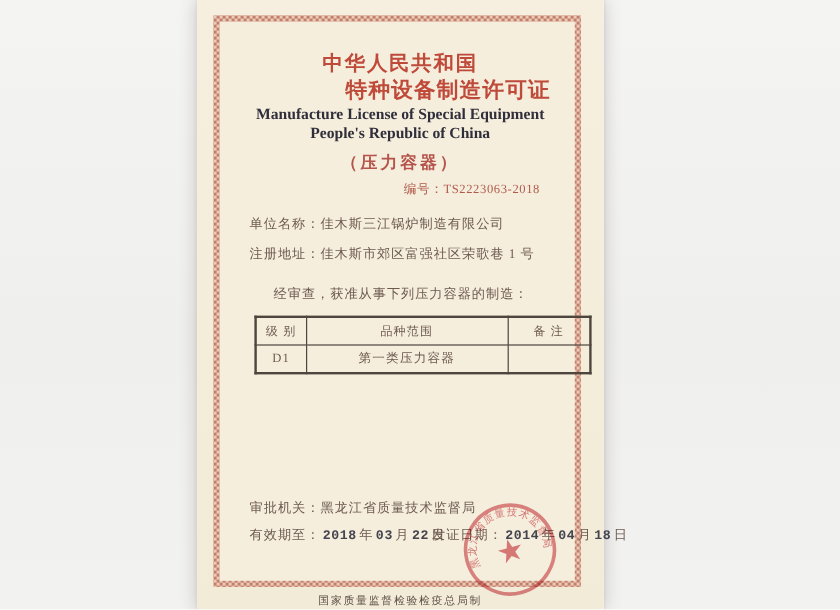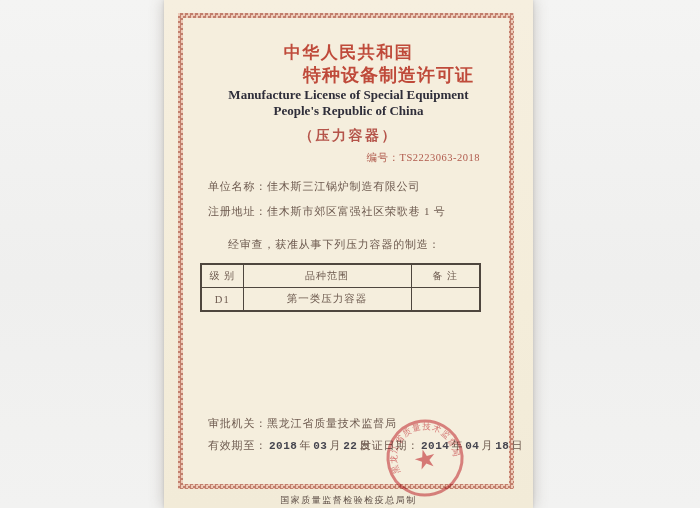--- a/index.html
+++ b/index.html
@@ -3,21 +3,21 @@
 <meta charset="utf-8">
 <style>
   html,body { margin:0; padding:0; }
   .stage {
     position:relative; width:700px; height:508px;
     background:linear-gradient(180deg,#f4f4f3 0%,#efefee 55%,#f2f2f1 100%);
     overflow:hidden;
     font-family:"Liberation Serif", serif;
   }
   .cert {
-    position:absolute; left:164px; top:0; width:369px; height:508px;
+    position:absolute; left:164px; top:0; width:339px; height:508px;
     background:linear-gradient(180deg,#f6efdf 0%,#f4edda 60%,#f2ebd8 100%);
     box-shadow:0 0 14px rgba(90,80,70,.30), 0 0 3px rgba(90,80,70,.18);
   }
   
   .frame {
     position:absolute; left:14px; top:13px; right:19px; bottom:19px;
     background:#d1957f;
     background-image:repeating-conic-gradient(#c27f6c 0% 25%, #eccab8 0% 50%);
     background-size:5px 5px;
   }
@@ -33,21 +33,21 @@
   .t-en2 { top:103px; font-size:13px; font-weight:bold; color:#2f2e3a; }
   .category { top:127px; font-size:14px; color:#b5544a; letter-spacing:2.5px; font-weight:bold; }
   .serial { top:151px; right:53px; font-size:10.5px; color:#b05a4c; letter-spacing:.5px; }
 
   .field { font-size:11px; color:#6d5a4f; letter-spacing:.8px; }
   .company { top:179px; left:44px; }
   .address { top:204px; left:44px; }
   .statement { top:237px; left:64px; }
 
   .grant-table {
-    position:absolute; left:36px; top:263px; width:279px;
+    position:absolute; left:48px; top:263px; width:279px;
     border-collapse:collapse; table-layout:fixed;
     border:2px solid #4e463e;
   }
   .grant-table th, .grant-table td {
     border:1px solid #4e463e; padding:0; text-align:center;
     font-weight:normal; color:#6d5a4f;
   }
   .grant-table th { height:22px; font-size:10px; letter-spacing:1px; }
   .grant-table td { height:22px; font-size:10.5px; letter-spacing:1px; }
 

